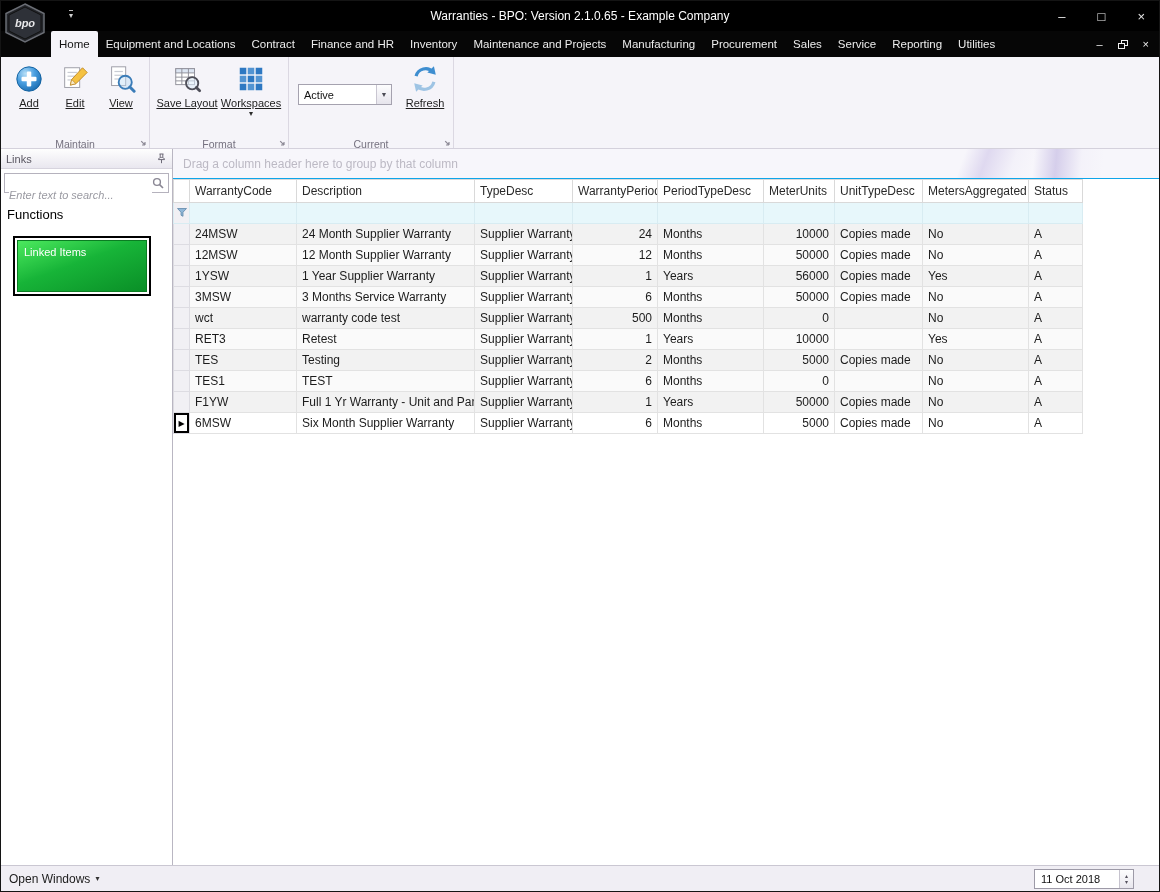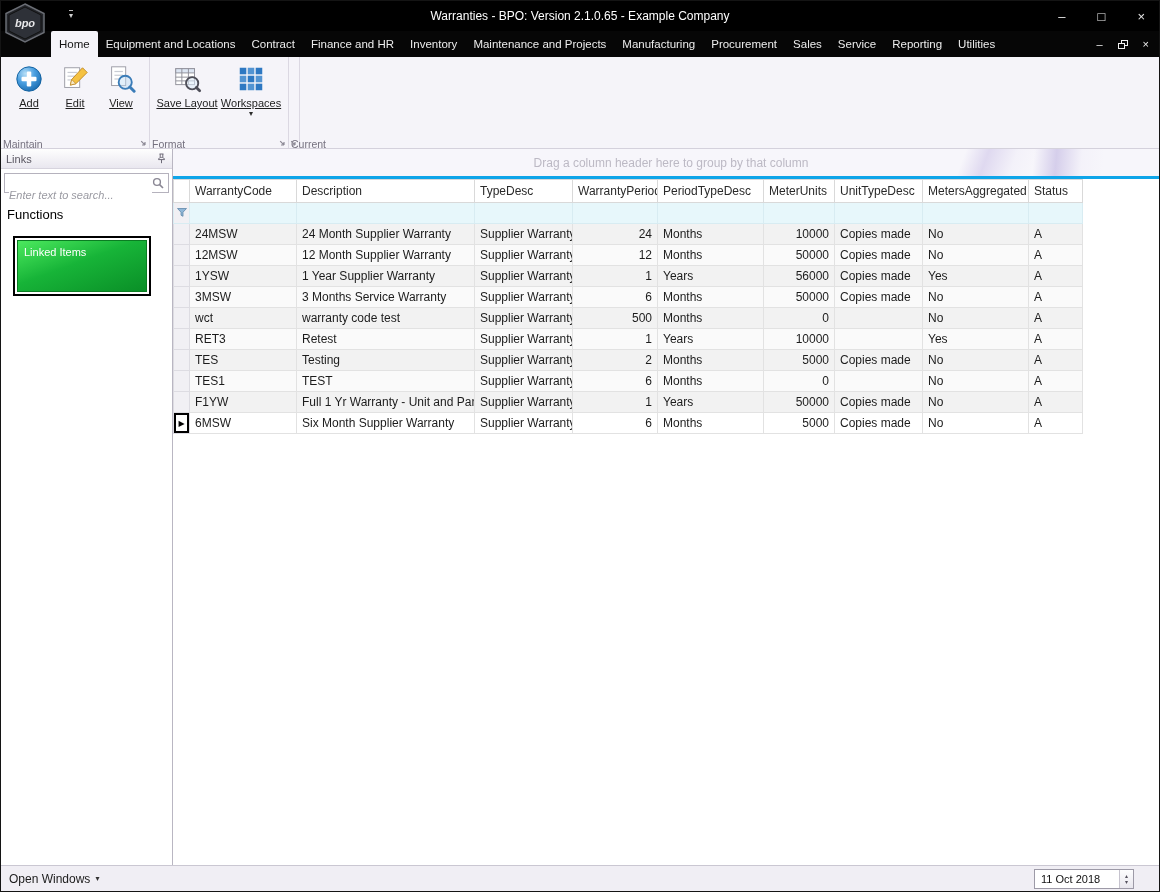--- a/index.html
+++ b/index.html
@@ -28,21 +28,21 @@
 
   
   .ribbon{flex:0 0 92px;background:#f5f4f9;border-bottom:1px solid #d4d1dc;display:flex;align-items:stretch;}
   .rgroup{position:relative;border-right:1px solid #dbd8e2;padding:3px 5px 16px 5px;}
   .rbtns{display:flex;align-items:flex-start;}
   .bigbtn{width:46px;display:flex;flex-direction:column;align-items:center;padding-top:4px;cursor:pointer;border-radius:2px;}
   .bigbtn.wide{width:64px;}
   .ricon{height:30px;display:flex;align-items:center;justify-content:center;}
   .blabel{font-size:11px;color:#1e1e1e;margin-top:3px;text-align:center;line-height:12px;white-space:nowrap;text-decoration:underline;}
   .bigbtn .dd{font-size:8px;color:#2b2b2b;line-height:8px;margin-top:1px;}
-  .gfooter{position:absolute;left:2px;right:2px;bottom:1px;height:13px;}
+  .gfooter{position:absolute;left:2px;right:2px;bottom:1px;height:13px;text-align:center;}
   .gname{font-size:10.5px;color:#75717f;}
   .launcher{position:absolute;right:1px;bottom:1px;cursor:pointer;display:flex;}
   .combo{width:94px;height:21px;background:#fff;border:1px solid #a5a2af;display:flex;align-items:center;margin:24px 10px 0 4px;cursor:pointer;}
   .combo-text{flex:1;font-size:11px;padding-left:5px;color:#111;}
   .combo-btn{width:15px;height:100%;border-left:1px solid #c9c6d1;background:linear-gradient(#fdfdfe,#e6e4ec);font-size:7px;color:#4c4c55;display:flex;align-items:center;justify-content:center;}
 
   
   .bodyarea{flex:1;display:flex;min-height:0;}
   .sidebar{flex:0 0 160px;border-right:1px solid #b9b6c2;display:flex;flex-direction:column;background:#fff;}
   .side-header{height:20px;background:linear-gradient(#fefefe,#e9e7ef);border-bottom:1px solid #d7d4de;display:flex;align-items:center;padding:0 5px;}
@@ -52,21 +52,21 @@
   .search input{flex:1;border:none;outline:none;font-size:11px;font-style:italic;color:#333;min-width:0;font-family:"Liberation Sans",sans-serif;margin-top:24px;}
   .search input::placeholder{color:#9a9aa2;font-style:italic;}
   .functions{font-size:13px;font-weight:normal;color:#000;margin:14px 0 18px 6px;}
   .tile{width:130px;height:52px;margin:0 0 16px 16px;position:relative;cursor:pointer;font-size:11px;color:#fff;}
   .tile .tlabel{position:absolute;top:5px;left:6px;right:4px;line-height:12px;}
   .tile.green{background:linear-gradient(160deg,#4ce95e 0%,#17b438 45%,#0a8f27 100%);border:1px solid #0a7d22;}
   .tile.selected{outline:2px solid #000;outline-offset:2px;}
   .tile.gray{background:linear-gradient(180deg,#eaeaea 0%,#c8c8c8 40%,#a2a2a2 100%);border:1px solid #b2b2b2;color:#fbfbfb;text-shadow:0 0 2px rgba(110,110,110,.65);}
 
   .main{flex:1;display:flex;flex-direction:column;background:#fff;min-width:0;}
-  .groupby{flex:0 0 30px;background:#f7f6fb;border-bottom:3px solid #0ea5e9;position:relative;display:flex;align-items:center;padding-left:10px;overflow:hidden;justify-content:center;}
+  .groupby{flex:0 0 30px;background:#f7f6fb;border-bottom:1px solid #0ea5e9;position:relative;display:flex;align-items:center;padding-left:10px;overflow:hidden;}
   .groupby-hint{font-size:12px;color:#bcb9c4;}
   .wave{position:absolute;right:0;top:0;width:280px;height:30px;pointer-events:none;
     background:linear-gradient(110deg,transparent 30%,rgba(167,149,214,.30) 38%,rgba(210,202,235,.10) 48%,transparent 55%),
                linear-gradient(95deg,transparent 55%,rgba(150,132,205,.35) 63%,rgba(220,214,240,.12) 72%,transparent 80%);}
 
   .gridwrap{flex:1;overflow:hidden;}
   table.grid{border-collapse:collapse;table-layout:fixed;font-size:12px;color:#1c1c1c;}
   table.grid th{height:22px;background:#fff;border:1px solid #d9d9d9;font-weight:normal;text-align:left;padding:4px 5px;color:#2a2a2a;overflow:hidden;white-space:nowrap;}
   table.grid td{height:21px;border:1px solid #e2e2e2;padding:0 5px;overflow:hidden;white-space:nowrap;}
   tr.filter-row td{background:#e7f7fb;border-color:#d8ecf2;}
@@ -233,20 +233,37 @@
         <span class="gname">Format</span>
         <span class="launcher">
           <svg width="9" height="9" viewBox="0 0 9 9">
               <path d="M4.2 4.2 L8 8 M8 8 h-3 M8 8 v-3" stroke="#8d8a96" stroke-width="1.2" fill="none"></path>
             </svg>
         </span>
       </div>
     </div>
 
     <div class="rgroup">
+      <div class="rbtns">
+        <div class="combo">
+          <span class="combo-text">Active</span>
+          <span class="combo-btn">▼</span>
+        </div>
+        <div class="bigbtn">
+          <span class="ricon">
+            <svg width="30" height="30" viewBox="0 0 32 32">
+              <path d="M6.5 13 A10.5 10.5 0 0 1 24.5 8.5" fill="none" stroke="#3e8ed0" stroke-width="3.4"></path>
+              <polygon points="25.5,2.5 27.5,11.5 18.5,9" fill="#3e8ed0"></polygon>
+              <path d="M25.5 19 A10.5 10.5 0 0 1 7.5 23.5" fill="none" stroke="#9ec4e4" stroke-width="3.4"></path>
+              <polygon points="6.5,29.5 4.5,20.5 13.5,23" fill="#9ec4e4"></polygon>
+            </svg>
+          </span>
+          <span class="blabel">Refresh</span>
+        </div>
+      </div>
       <div class="gfooter">
         <span class="gname">Current</span>
         <span class="launcher">
           <svg width="9" height="9" viewBox="0 0 9 9">
               <path d="M4.2 4.2 L8 8 M8 8 h-3 M8 8 v-3" stroke="#8d8a96" stroke-width="1.2" fill="none"></path>
             </svg>
         </span>
       </div>
     </div>
 

